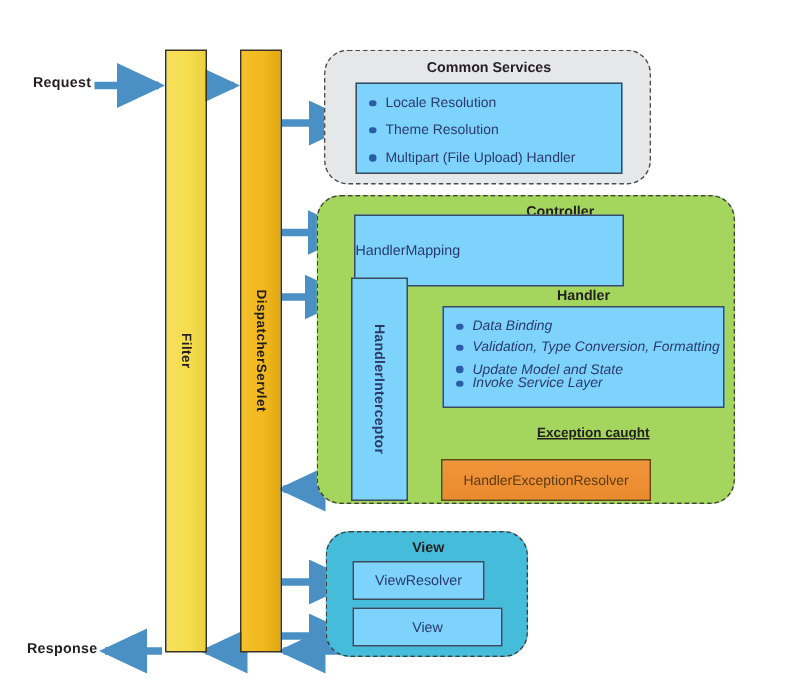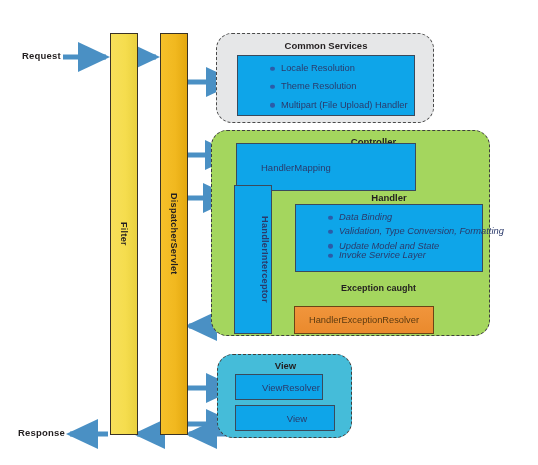--- a/index.html
+++ b/index.html
@@ -23,21 +23,21 @@
   
   .container-box{border-radius:16px;border:1.4px dashed #4a4a4a;}
   #common-services-box{background:#e6e7e8;}
   #controller-box{background:#a4d65e;border-color:#3f3f3f;}
   #view-box{background:#45bcd9;border-color:#3f3f3f;}
 
   .container-title{font-size:9.5px;font-weight:bold;color:#231f20;text-align:center;
                    white-space:nowrap;}
 
   
-  .white-box{background:#0ea5e9;border:1.2px solid #3a4a5c;padding-left:24px;}
+  .white-box{background:#7dd3fc;border:1.2px solid #3a4a5c;}
   .box-label{font-size:9.5px;color:#2b3a6b;white-space:nowrap;}
 
   
   .bullet-list{list-style:none;margin:0;padding:0;}
   .bullet-list li{font-size:9.3px;color:#2b3a6b;white-space:nowrap;
                   position:relative;padding-left:13px;line-height:1;}
   .bullet-list li::before{content:"";position:absolute;left:2px;top:50%;
                           transform:translateY(-50%);
                           width:4.5px;height:4.5px;border-radius:50%;
                           background:#2b5ca8;}
@@ -147,21 +147,21 @@
 
   <div class="abs white-box" style="left:295px;top:204px;width:188px;height:68px;font-style:italic;">
     <ul class="bullet-list" style="padding:8px 0 0 6px;">
       <li style="margin-bottom:5px;">Data Binding</li>
       <li style="margin-bottom:5px;">Validation, Type Conversion, Formatting</li>
       <li>Update Model and State</li>
       <li style="margin-bottom:5px;">Invoke Service Layer</li>
     </ul>
   </div>
 
-  <div class="abs small-note" style="left:341px;top:283px;">Exception caught</div>
+  <div class="abs small-note" style="left:358px;top:283px;text-decoration:underline;">Exception caught</div>
 
   <div class="abs" id="exception-resolver-box" style="left:294px;top:306px;width:140px;height:28px;">
     <span class="box-label">HandlerExceptionResolver</span>
   </div>
 
   <div class="abs container-box" id="view-box" style="left:217px;top:354px;width:135px;height:84px;">
     <div class="abs container-title" style="left:0;top:5px;width:135px;">View</div>
     <div class="abs white-box" style="left:17px;top:19px;width:88px;height:26px;
                 display:flex;align-items:center;justify-content:center;">
       <span class="box-label">ViewResolver</span>

